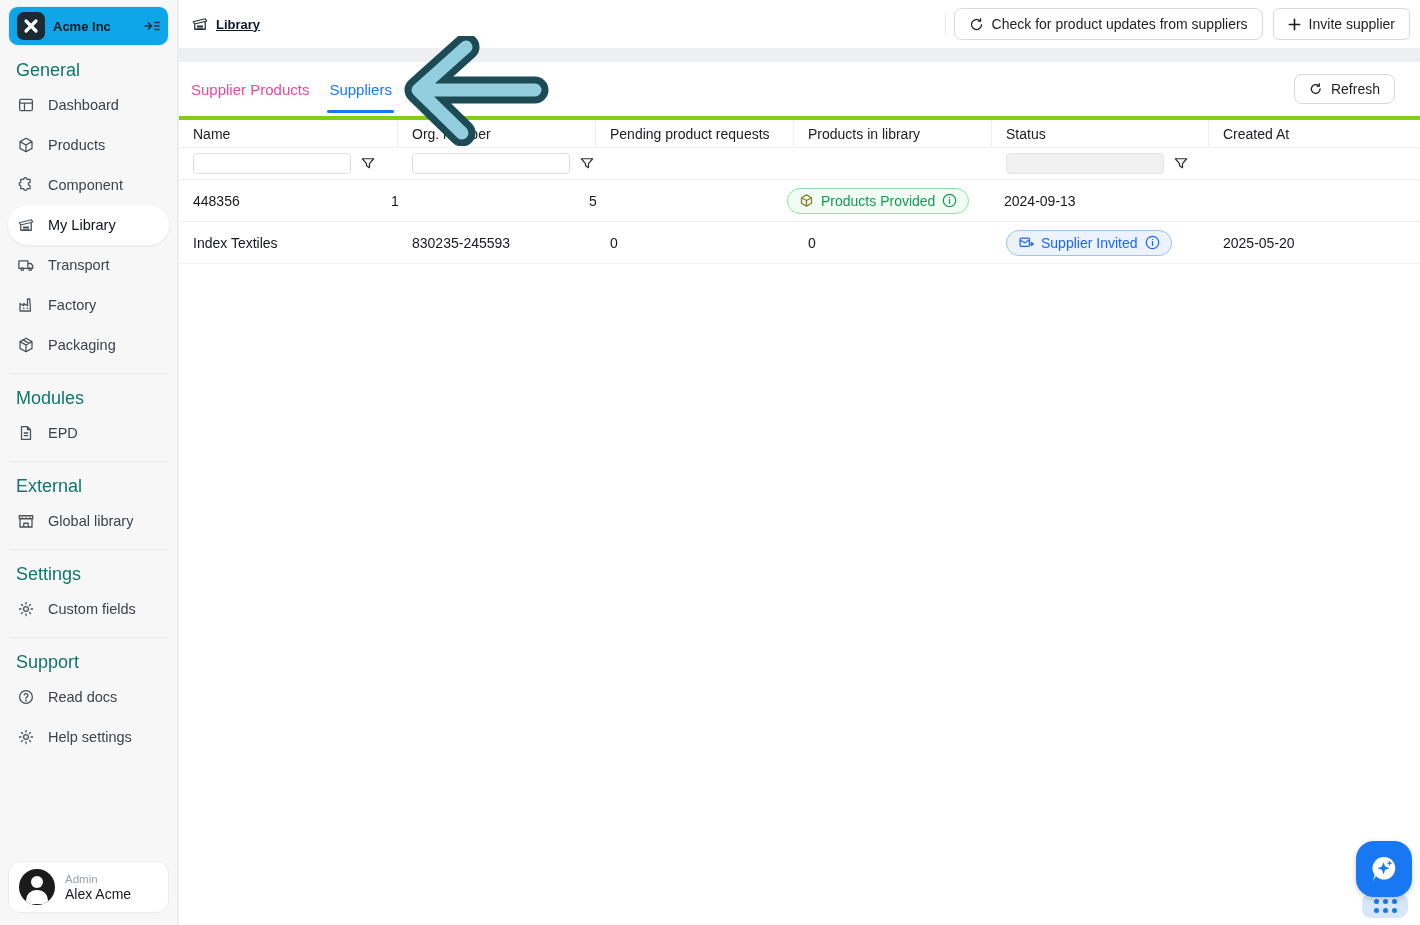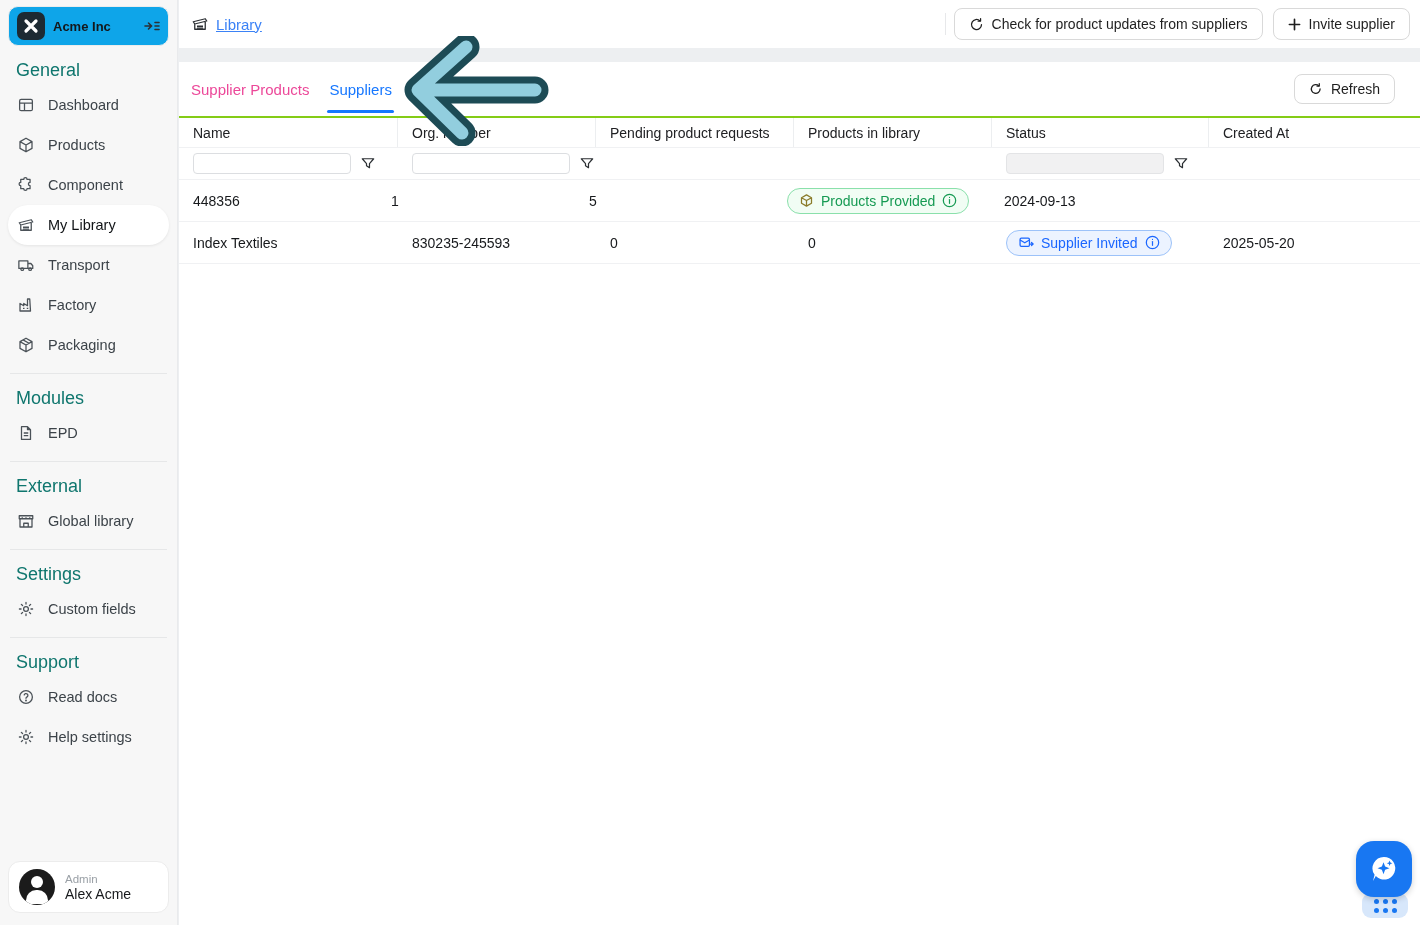--- a/index.html
+++ b/index.html
@@ -20,36 +20,36 @@
   .user-card { position:absolute; left:8px; right:8px; bottom:12px; height:52px; background:#fff; border:1px solid #ececec; border-radius:12px; display:flex; align-items:center; gap:10px; padding:0 10px; cursor:pointer; }
   .avatar { width:36px; height:36px; border-radius:50%; background:#1b1b1b; position:relative; overflow:hidden; flex:none; }
   .avatar::before { content:''; position:absolute; left:50%; top:7px; transform:translateX(-50%); width:12px; height:12px; border-radius:50%; background:#fff; }
   .avatar::after { content:''; position:absolute; left:50%; top:21px; transform:translateX(-50%); width:22px; height:14px; border-radius:11px 11px 4px 4px; background:#fff; }
   .user-role { font-size:11.5px; color:#9aa0a6; line-height:14px; }
   .user-name { font-size:14px; color:#17191c; line-height:17px; }
 
   
   .topbar { position:absolute; left:179px; top:0; right:0; height:48px; background:#fff; display:flex; align-items:center; padding:0 10px; }
   .crumb { display:flex; align-items:center; gap:7px; margin-left:2px; cursor:pointer; }
-  .crumb-text { font-size:15px; font-weight:400; text-decoration:underline; color:#3b82f6; }
+  .crumb-text { font-size:13px; font-weight:700; text-decoration:underline; color:#0f172a; }
   .topbar-spacer { flex:1; }
   .topbar-sep { width:1px; height:22px; background:#e7e8ea; margin-right:8px; }
   .btn { height:32px; border:1px solid #d9d9d9; background:#fff; border-radius:8px; display:inline-flex; align-items:center; gap:8px; padding:0 14px; font-size:14px; color:#1f1f1f; cursor:pointer; font-family:inherit; }
-  .btn + .btn { margin-left:10px; }
+  .btn + .btn { margin-left:10px;border-radius:6px; }
 
   
   .panel { position:absolute; left:179px; top:62px; right:0; bottom:0; background:#fff; }
   .tabsrow { height:54px; display:flex; align-items:center; padding:0 10px; position:relative; }
   .tab { height:100%; display:flex; align-items:center; padding:0 2px; margin-right:16px; font-size:15px; color:#ec4899; cursor:pointer; position:relative; }
   .tab.active { color:#1677ff; }
   .tab.active::after { content:''; position:absolute; left:0; right:0; bottom:3px; height:3px; background:#1677ff; border-radius:2px; }
   .refresh-btn { position:absolute; right:25px; top:12px; height:30px; }
 
   
-  .thead { display:flex; height:32px; border-top:2px solid #84cc16; border-bottom:1px solid #f0f1f3; align-items:flex-start; }
+  .thead { display:flex; height:32px; border-top:4px solid #84cc16; border-bottom:1px solid #f0f1f3; align-items:flex-start; }
   .th { font-size:14px; color:#202124; padding-left:14px; display:flex; align-items:center; height:100%; }
   .th.sep, .cell.sep { border-right:1px solid #eceef0; }
   .c1 { width:219px; } .c2 { width:198px; } .c3 { width:198px; } .c4 { width:198px; } .c5 { width:217px; } .c6 { flex:1; }
   .filterrow { display:flex; height:32px; border-bottom:1px solid #f0f1f3; align-items:center; }
   .fcell { display:flex; align-items:center; gap:10px; padding-left:14px; height:100%; }
   .f-input { width:158px; height:21px; border:1px solid #dcdee1; border-radius:4px; background:#fff; font-family:inherit; font-size:12px; padding:0 6px; }
   .f-input.disabled { background:#f1f1f2; border-color:#e3e4e6; }
   .funnel { color:#2b2f33; display:flex; cursor:pointer; }
   .trow { display:flex; height:42px; align-items:center; border-bottom:1px solid #f0f1f3; cursor:pointer; }
   .cell { font-size:14px; color:#17191c; padding-left:14px; display:flex; align-items:center; height:100%; }

